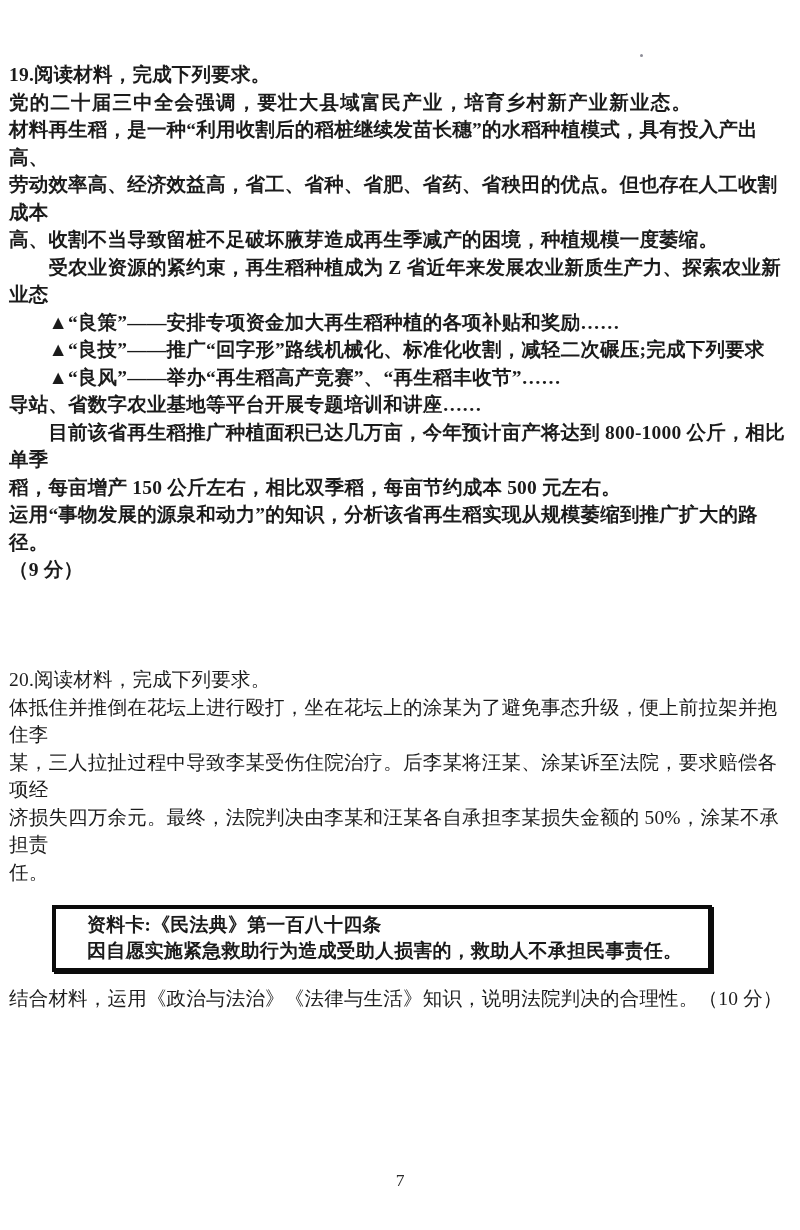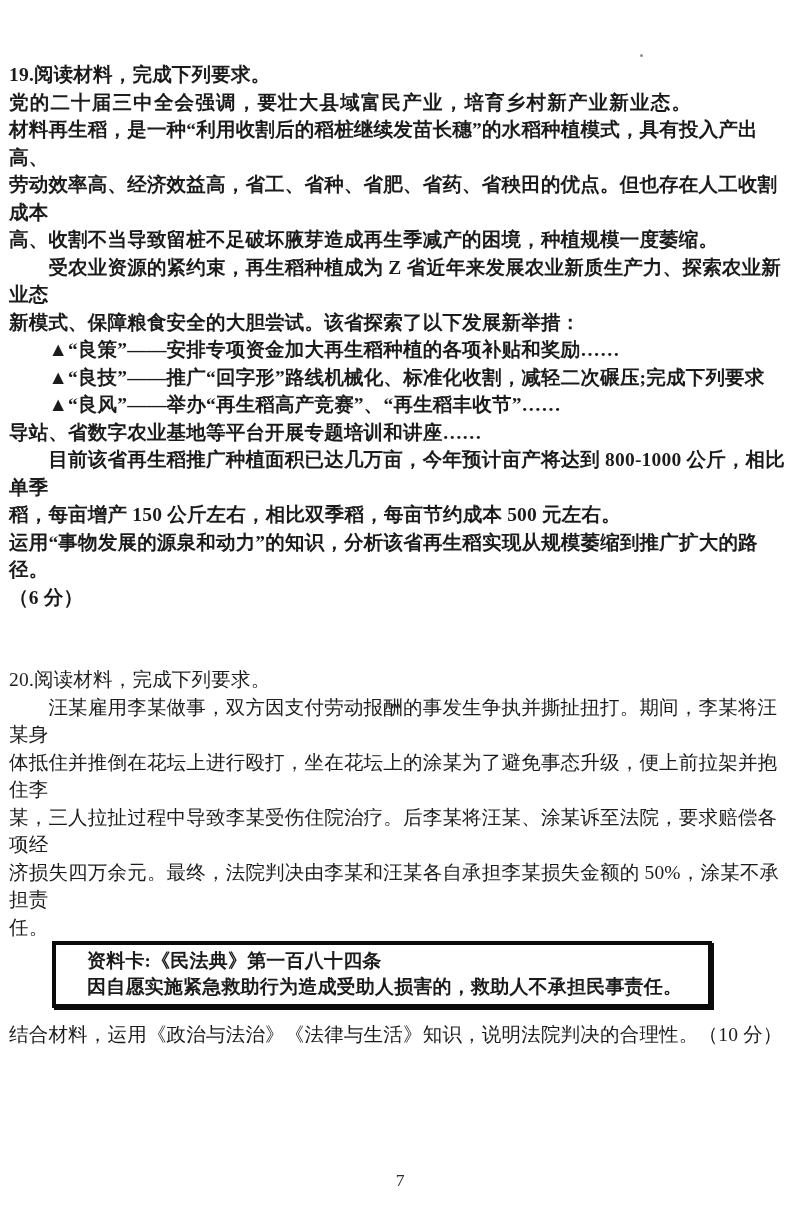--- a/index.html
+++ b/index.html
@@ -25,21 +25,21 @@
   .line {
     font-size: 19.5px;
     line-height: 27.5px;
     white-space: pre-wrap;
     letter-spacing: 0.2px;
   }
   .spread { letter-spacing: 1.2px; }
   .info-box {
     box-sizing: border-box;
     width: 660px;
-    margin: 0 0 13px 43px;
+    margin: 19px 0 13px 43px;
     border: 4px solid #0b0b0b;
     box-shadow: 2px 2px 0 0 #0b0b0b;
     padding: 3px 10px 4px 31px;
     font-weight: bold;
   }
   .info-box .line {
     font-size: 19px;
     line-height: 26px;
     letter-spacing: 0.2px;
   }
@@ -68,34 +68,32 @@
 
 <div>
 
   <section class="question q19">
     <div class="line">19.阅读材料，完成下列要求。</div>
     <div class="line spread">党的二十届三中全会强调，要壮大县域富民产业，培育乡村新产业新业态。</div>
     <div class="line">材料再生稻，是一种“利用收割后的稻桩继续发苗长穗”的水稻种植模式，具有投入产出高、</div>
     <div class="line">劳动效率高、经济效益高，省工、省种、省肥、省药、省秧田的优点。但也存在人工收割成本</div>
     <div class="line">高、收割不当导致留桩不足破坏腋芽造成再生季减产的困境，种植规模一度萎缩。</div>
     <div class="line">　　受农业资源的紧约束，再生稻种植成为 Z 省近年来发展农业新质生产力、探索农业新业态</div>
-    <div class="line">新模式、保障粮食安全的大胆尝试。该省探索了以下发展新举措：</div>
     <div class="line">　　▲“良策”——安排专项资金加大再生稻种植的各项补贴和奖励……</div>
     <div class="line">　　▲“良技”——推广“回字形”路线机械化、标准化收割，减轻二次碾压;完成下列要求</div>
     <div class="line">　　▲“良风”——举办“再生稻高产竞赛”、“再生稻丰收节”……</div>
     <div class="line">导站、省数字农业基地等平台开展专题培训和讲座……</div>
     <div class="line">　　目前该省再生稻推广种植面积已达几万亩，今年预计亩产将达到 800-1000 公斤，相比单季</div>
     <div class="line">稻，每亩增产 150 公斤左右，相比双季稻，每亩节约成本 500 元左右。</div>
     <div class="line">运用“事物发展的源泉和动力”的知识，分析该省再生稻实现从规模萎缩到推广扩大的路径。</div>
-    <div class="line">（6 分）</div>
+    <div class="line">（9 分）</div>
   </section>
 
   <section class="question q20">
     <div class="line">20.阅读材料，完成下列要求。</div>
-    <div class="line">　　汪某雇用李某做事，双方因支付劳动报酬的事发生争执并撕扯扭打。期间，李某将汪某身</div>
     <div class="line">体抵住并推倒在花坛上进行殴打，坐在花坛上的涂某为了避免事态升级，便上前拉架并抱住李</div>
     <div class="line">某，三人拉扯过程中导致李某受伤住院治疗。后李某将汪某、涂某诉至法院，要求赔偿各项经</div>
     <div class="line">济损失四万余元。最终，法院判决由李某和汪某各自承担李某损失金额的 50%，涂某不承担责</div>
     <div class="line">任。</div>
 
     <div class="info-box">
       <div class="line">资料卡:《民法典》第一百八十四条</div>
       <div class="line">因自愿实施紧急救助行为造成受助人损害的，救助人不承担民事责任。</div>
     </div>
 

